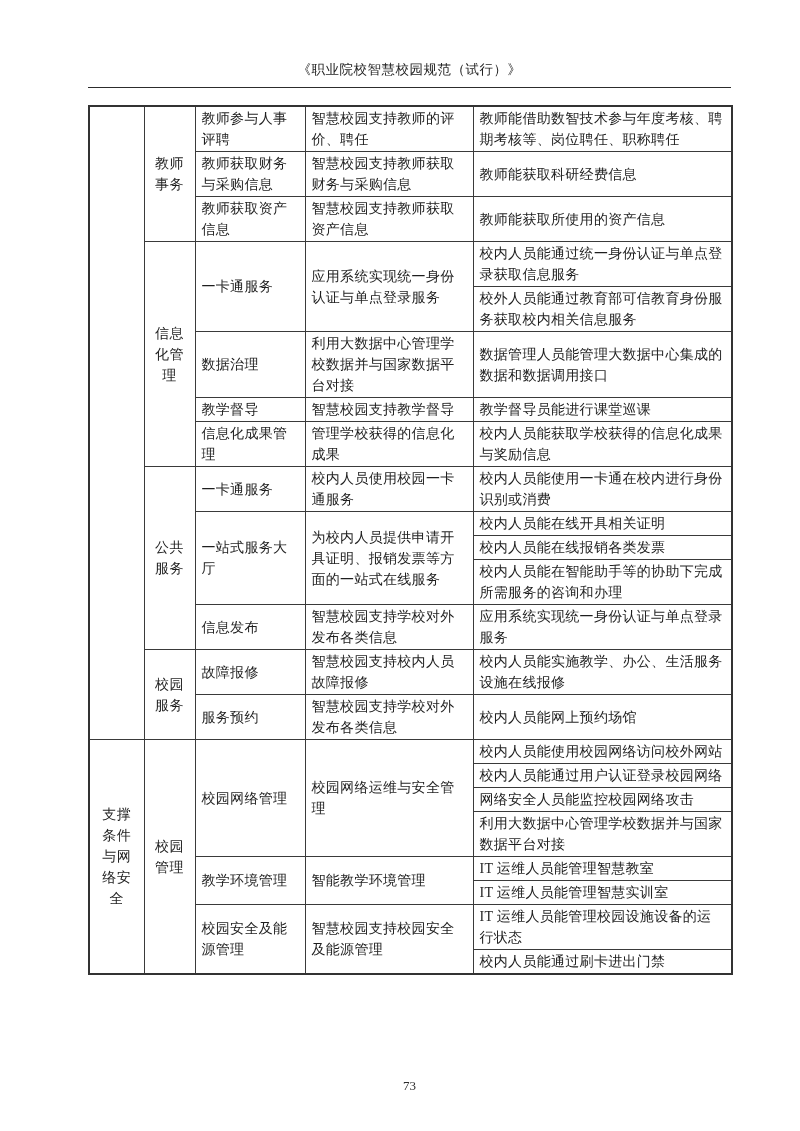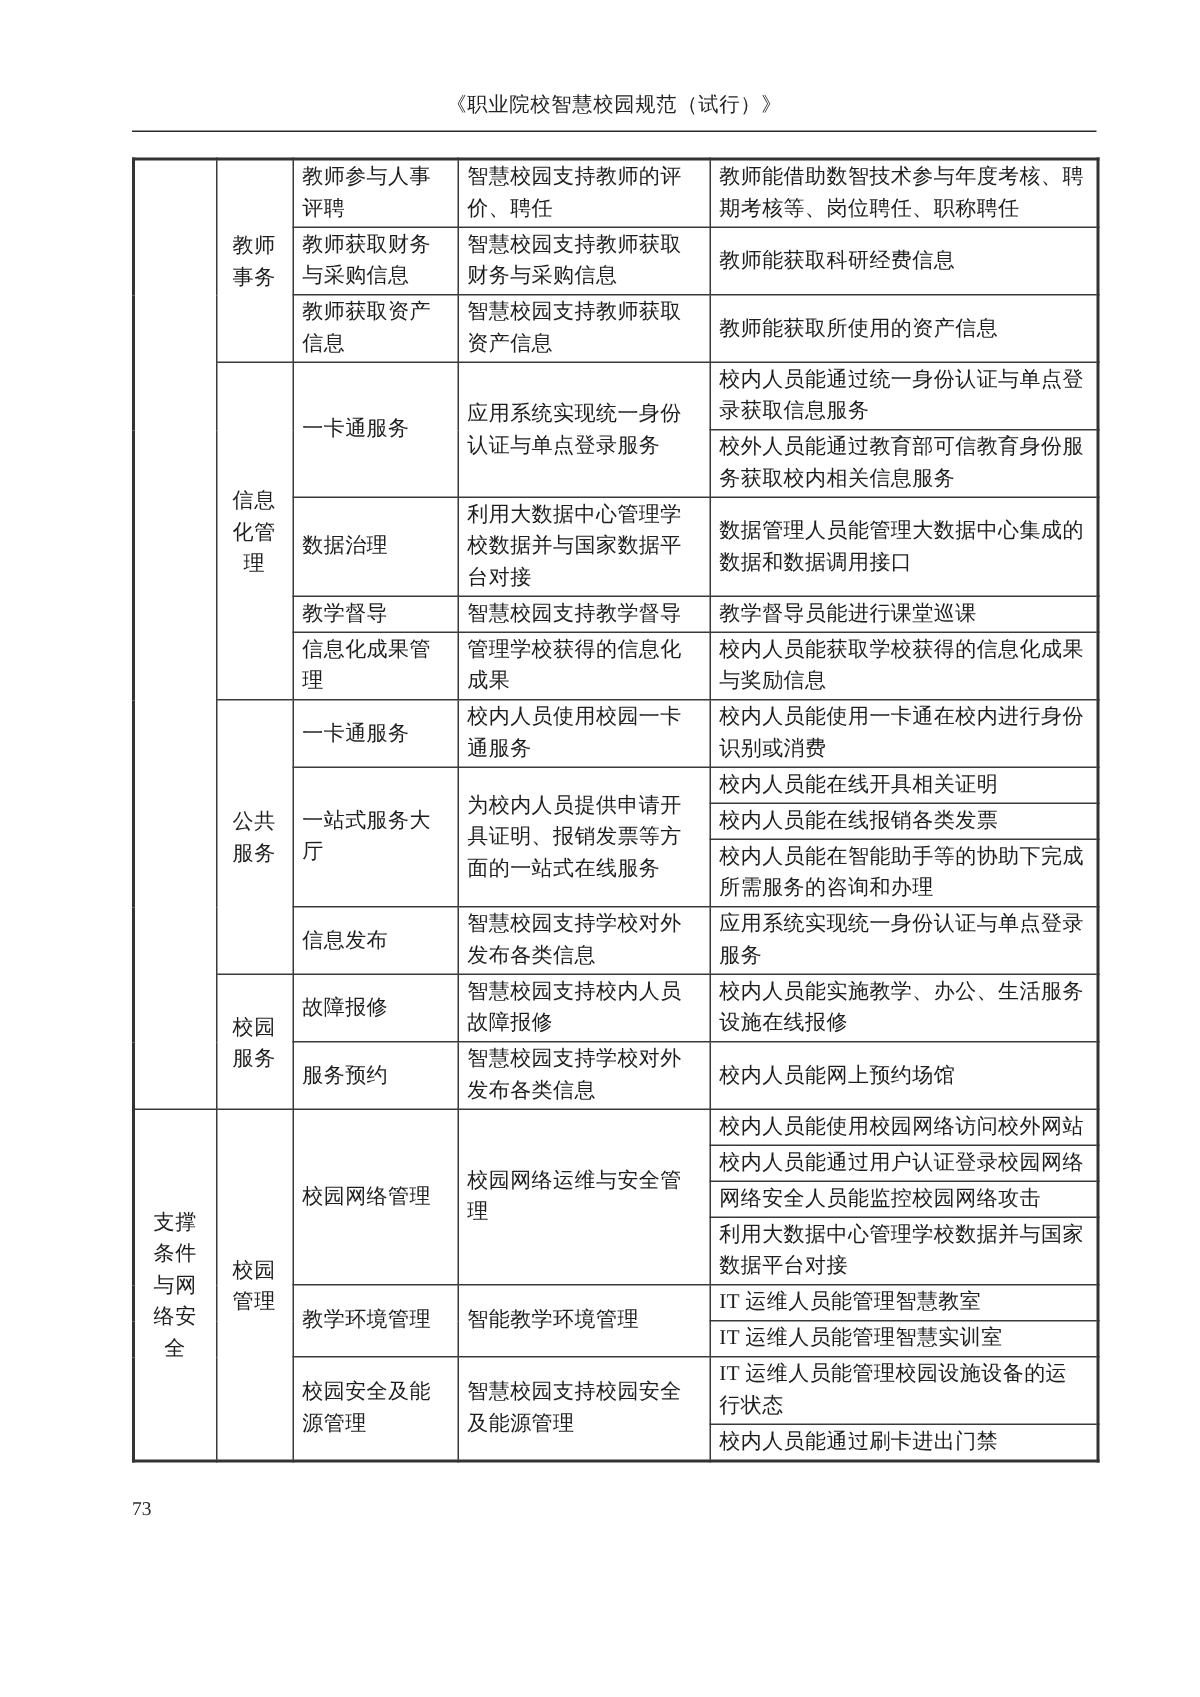--- a/index.html
+++ b/index.html
@@ -61,24 +61,24 @@
     padding: 1px 8px;
     letter-spacing: 0.5px;
   }
   .spec-table td.item,
   .spec-table td.desc,
   .spec-table td.req {
     text-align: left;
   }
   .page-number {
     position: absolute;
-    top: 998px;
-    left: 88px;
-    width: 643px;
-    text-align: left;
+    top: 1078px;
+    left: 88px;
+    width: 643px;
+    text-align: center;
     font-size: 13px;
     color: #2a2a2a;
   }
 </style>
 </head>
 <body>
 
 <div class="page-header">《职业院校智慧校园规范（试行）》</div>
 <div class="header-rule"></div>
 

